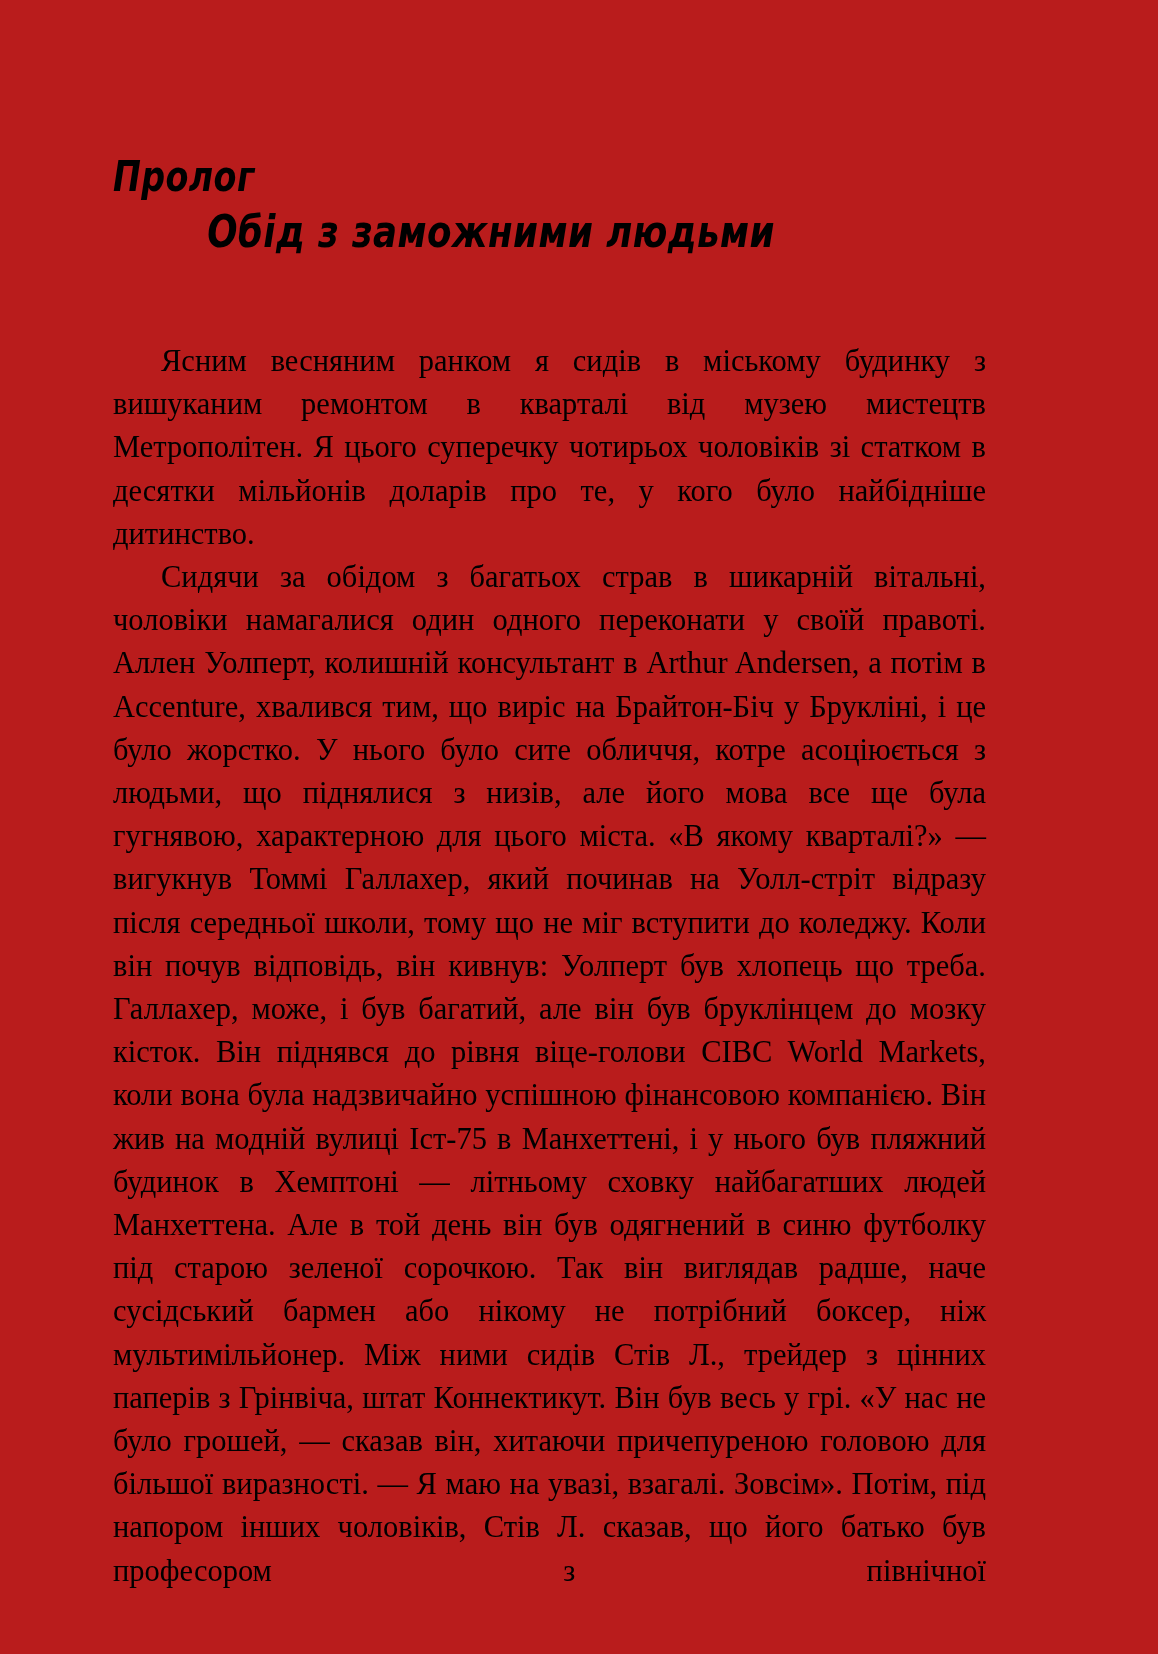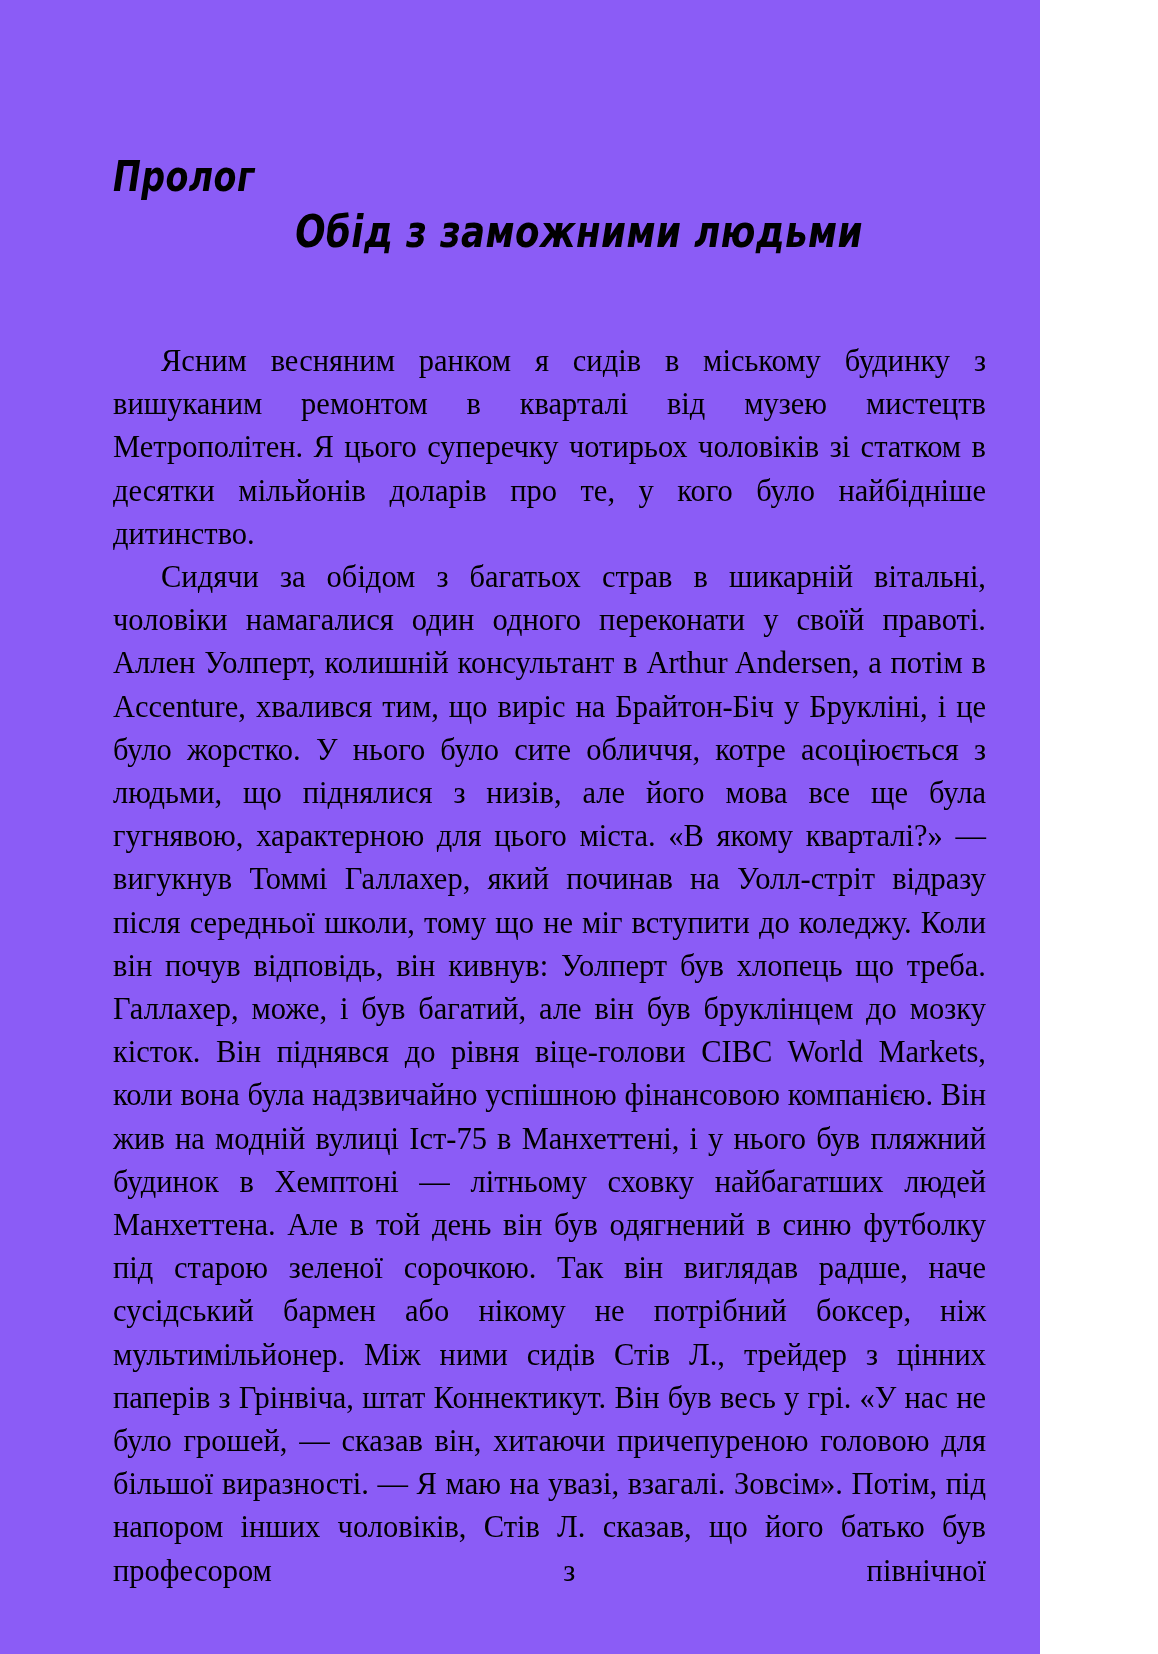--- a/index.html
+++ b/index.html
@@ -2,23 +2,23 @@
 <html><head>
 <meta charset="utf-8">
 <style>
   html, body {
     margin: 0;
     padding: 0;
     background: #ffffff;
   }
   .page {
     position: relative;
-    width: 1040px;
+    width: 1158px;
     height: 1654px;
-    background: #8b5cf6;
+    background: #b91c1c;
     overflow: hidden;
     box-sizing: border-box;
   }
   .chapter-label {
     margin: 0;
     padding: 0;
     position: absolute;
     left: 113px;
     top: 152px;
     font-family: "DejaVu Sans Condensed", "Liberation Sans Narrow", "Liberation Sans", sans-serif;
@@ -32,21 +32,21 @@
     transform-origin: left center;
     white-space: nowrap;
   }
   .chapter-title {
     margin: 0;
     padding: 0;
     position: absolute;
     left: 113px;
     top: 206px;
     width: 873px;
-    text-align: right;
+    text-align: left;
     font-family: "DejaVu Sans Condensed", "Liberation Sans Narrow", "Liberation Sans", sans-serif;
     font-weight: bold;
     font-style: italic;
     font-size: 45px;
     line-height: 52px;
     letter-spacing: 0.5px;
     color: #000000;
     white-space: nowrap;
   }
   .chapter-title > span {

